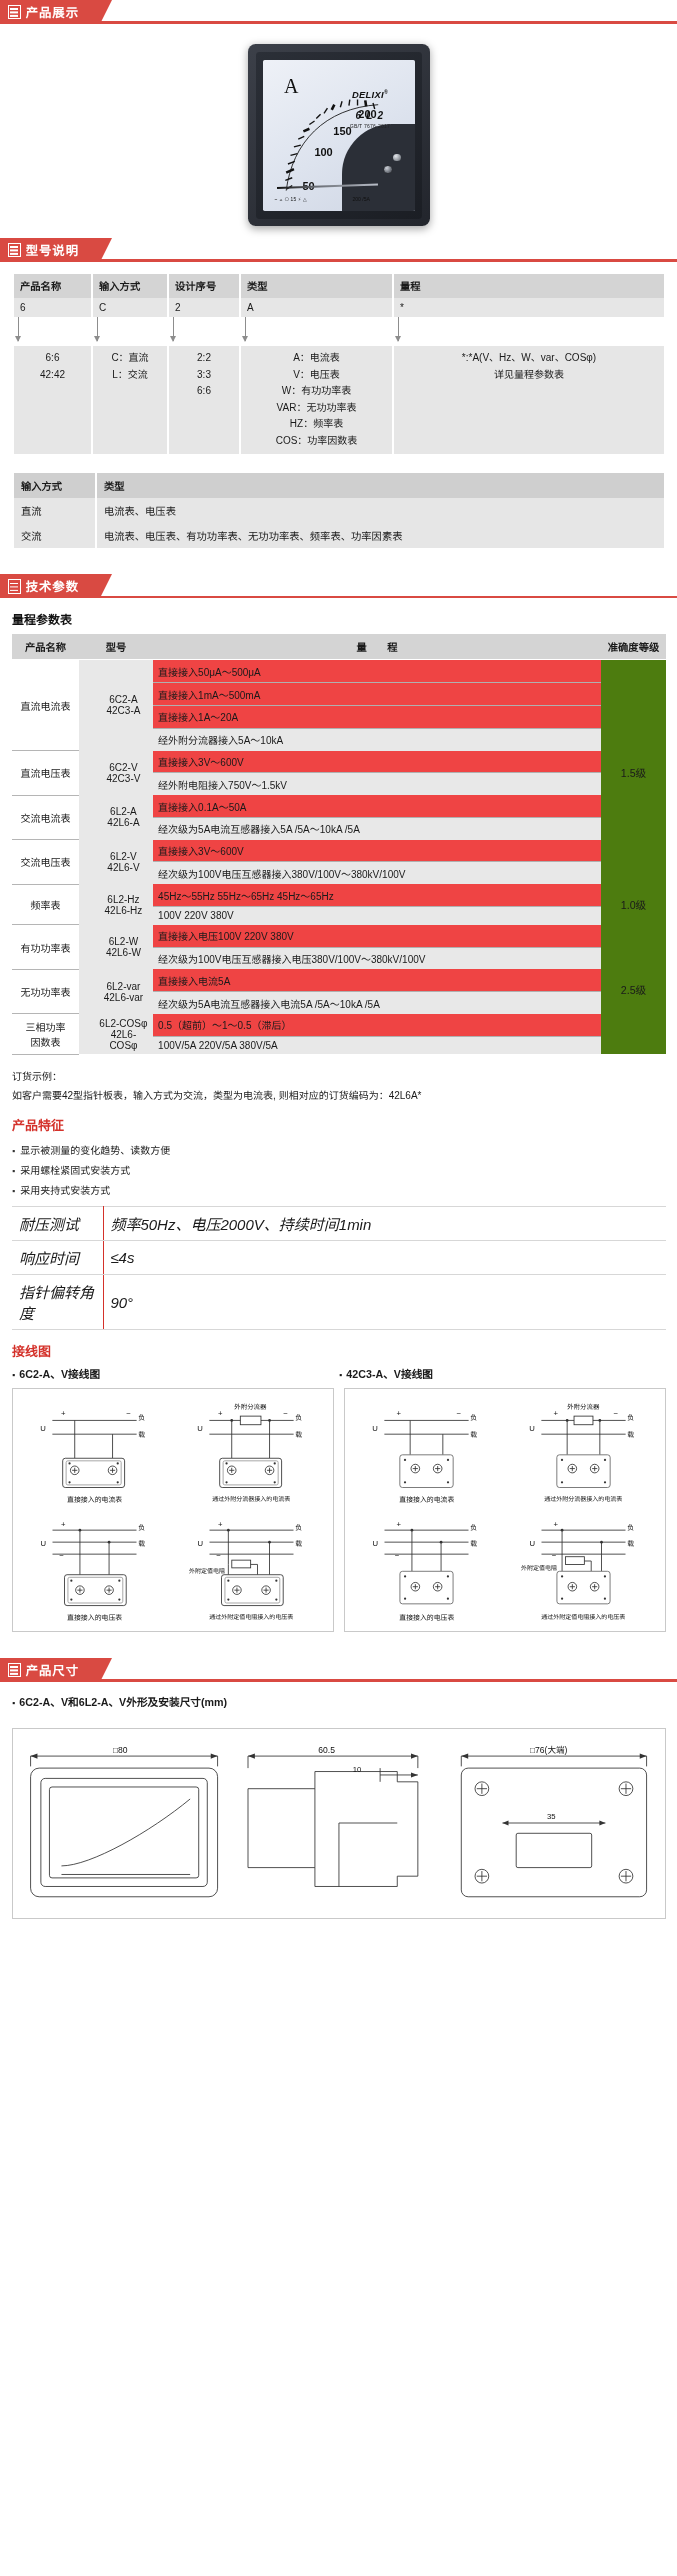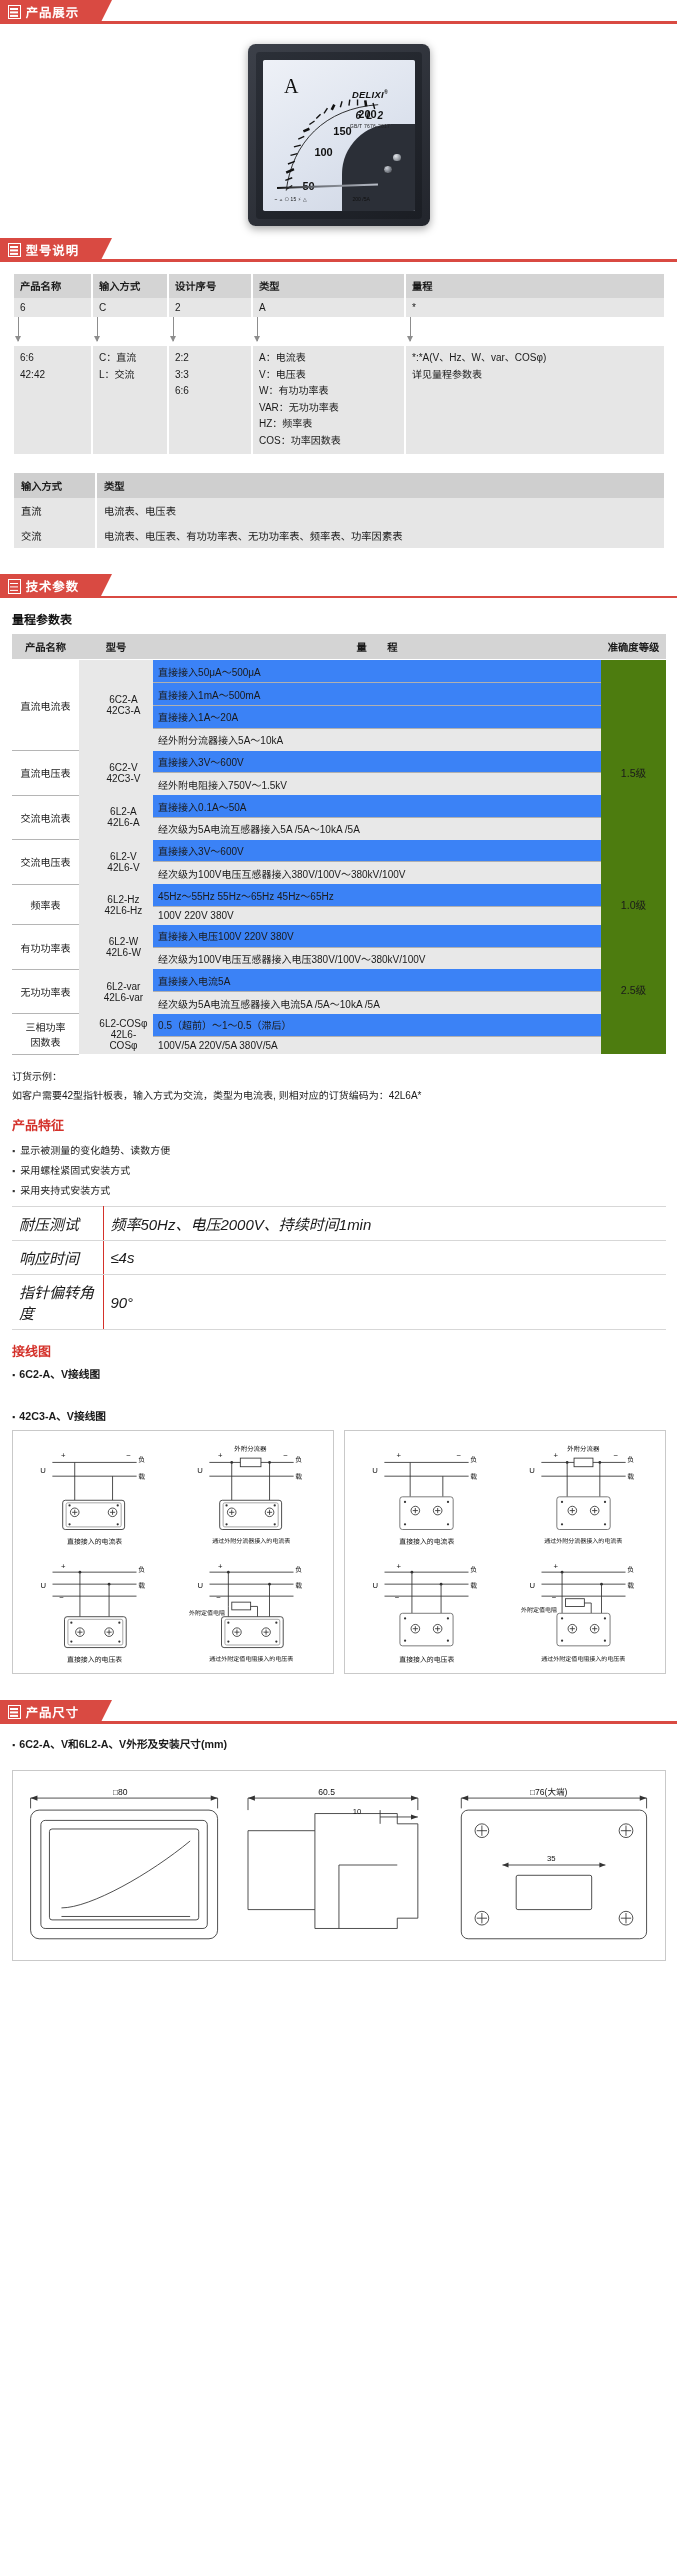--- a/index.html
+++ b/index.html
@@ -199,40 +199,40 @@
     width: 0.9px; height: 24px; background: #8d8d8d;
     margin-left: 4.3px; position: relative;
   }
   .arrow::after {
     content: "";
     position: absolute; left: -3px; bottom: -0.9px;
     border-left: 3.4px solid transparent;
     border-right: 3.4px solid transparent;
     border-top: 6px solid #8d8d8d;
   }
-  .model-tbl .tall td { height: 96px; }
+  .model-tbl .tall td { height: 96px; text-align: center; }
   .model-tbl .multi div { line-height: 1.65; }
 
   
   .input-tbl td, .input-tbl th { padding: 5.1px 6.9px; font-size: 10.3px; }
   .input-tbl th { background: #cfcfcf; text-align: left; font-weight: bold; }
   .input-tbl td { background: #e6e6e6; }
   .input-tbl .c1 { width: 81px; }
 
   
   h3.subtitle { font-size: 12px; font-weight: bold; margin: 0 0 6.9px 0; color:#111; }
   .range-tbl { border-spacing: 0; border-collapse: collapse; width: 100%; table-layout: fixed;}
   .range-tbl th {
     background: #d4d4d4; font-size: 10.3px; font-weight: bold;
     padding: 5.1px 3.4px; border-bottom: 1.7px solid #fff; color:#1a1a1a;
   }
   .range-tbl td { font-size: 10px; padding: 3.4px 5.1px; vertical-align: middle; }
   .range-tbl td.name { text-align: center; background:#fff; border-top:0.9px solid #b5b5b5; border-bottom:0.9px solid #b5b5b5;}
   .range-tbl td.model { text-align: center; background: #e8e8e8; padding-left: 20px; }
-  .range-tbl td.val { background: #3b82f6; border-bottom: 0.9px solid #b0b0b0; }
+  .range-tbl td.val { background: #ef4444; border-bottom: 0.9px solid #b0b0b0; }
   .range-tbl td.val.alt { background: #e8e8e8; border-bottom: none; }
   .range-tbl td.acc { text-align: center; font-size: 10.7px; background:#4d7c0f;}
   .c-name { width: 67px; } .c-model { width: 74px; } .c-acc { width: 65px; }
 
   
   .note { font-size: 10px; line-height: 1.9; color: #1a1a1a; }
   h3.redhead { color: #d4312a; font-size: 13px; font-weight: bold; margin: 10.3px 0 6.9px; }
   ul.feat { list-style: none; font-size: 10px; line-height: 2.0; }
   ul.feat li::before { content: "\25AA"; color: #333; margin-right: 5.1px; font-size: 8.6px; }
 
@@ -329,21 +329,21 @@
   <div class="rule"></div>
 </div>
 
 <div class="gapS"></div>
 <div class="pad">
   <table class="model-tbl">
     <tbody>
         <tr>
       <th style="width:77px">产品名称</th>
       <th style="width:74px">输入方式</th>
-      <th style="width:82px">设计序号</th>
+      <th style="width:70px">设计序号</th>
       <th style="width:151px">类型</th>
       <th>量程</th>
     </tr>
     <tr>
       <td>6</td>
       <td>C</td>
       <td>2</td>
       <td>A</td>
       <td>*</td>
     </tr>
@@ -576,21 +576,21 @@
     </tr>
     <tr>
       <td class="k">指针偏转角度</td>
       <td>90°</td>
     </tr>
   </tbody>
     </table>
 
   <h3 class="redhead">接线图</h3>
 
-  <div style="display:flex; gap:20px;flex-direction:column;">
+  <div style="display:flex; gap:0;">
     <div style="flex:1">
       <div class="diagram-head">6C2-A、V接线图</div>
     </div>
     <div style="flex:1">
       <div class="diagram-head">42C3-A、V接线图</div>
     </div>
   </div>
 
   <div class="diag-row">
 

